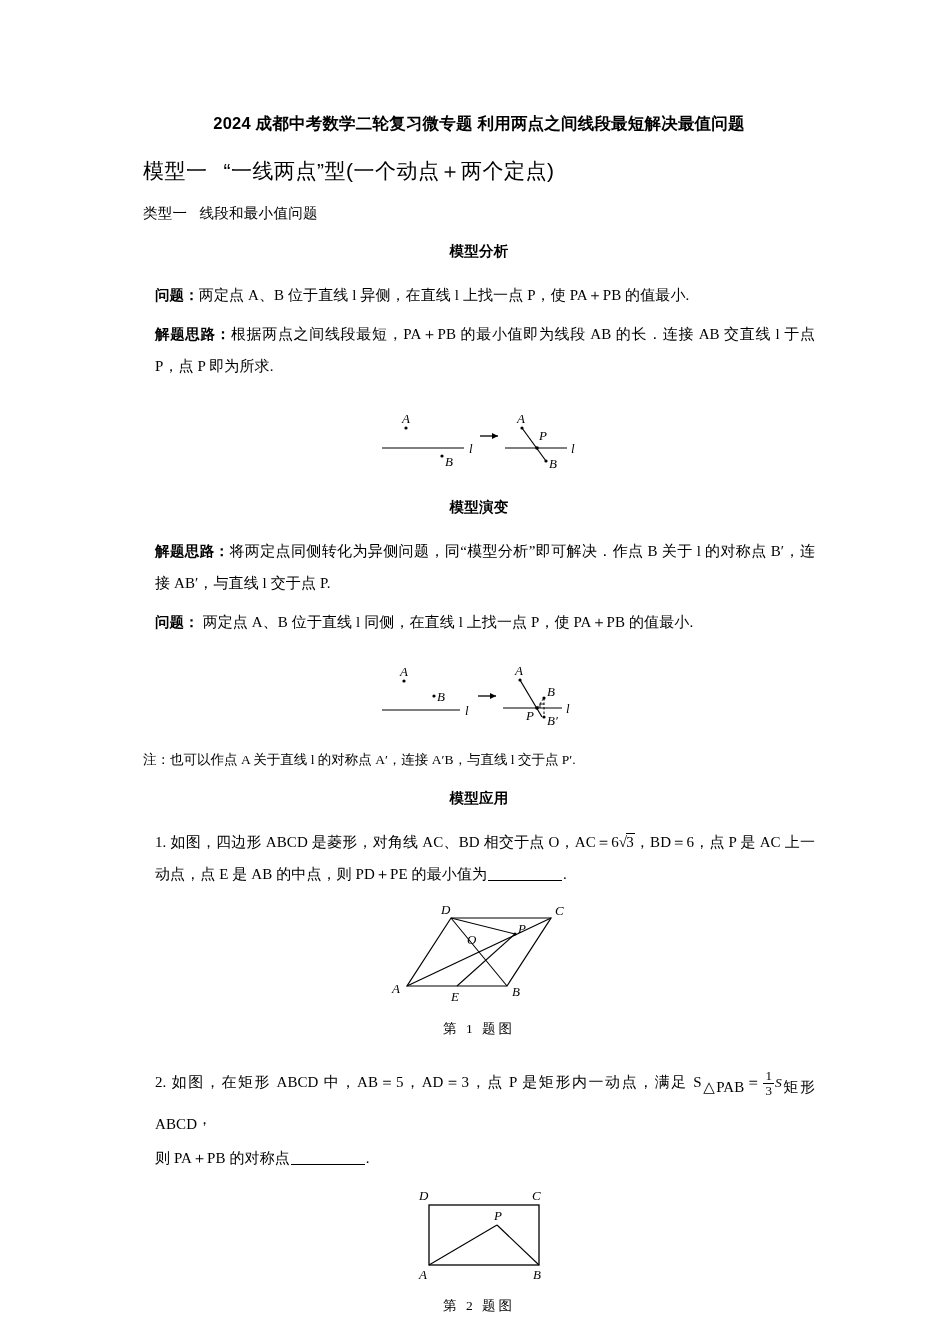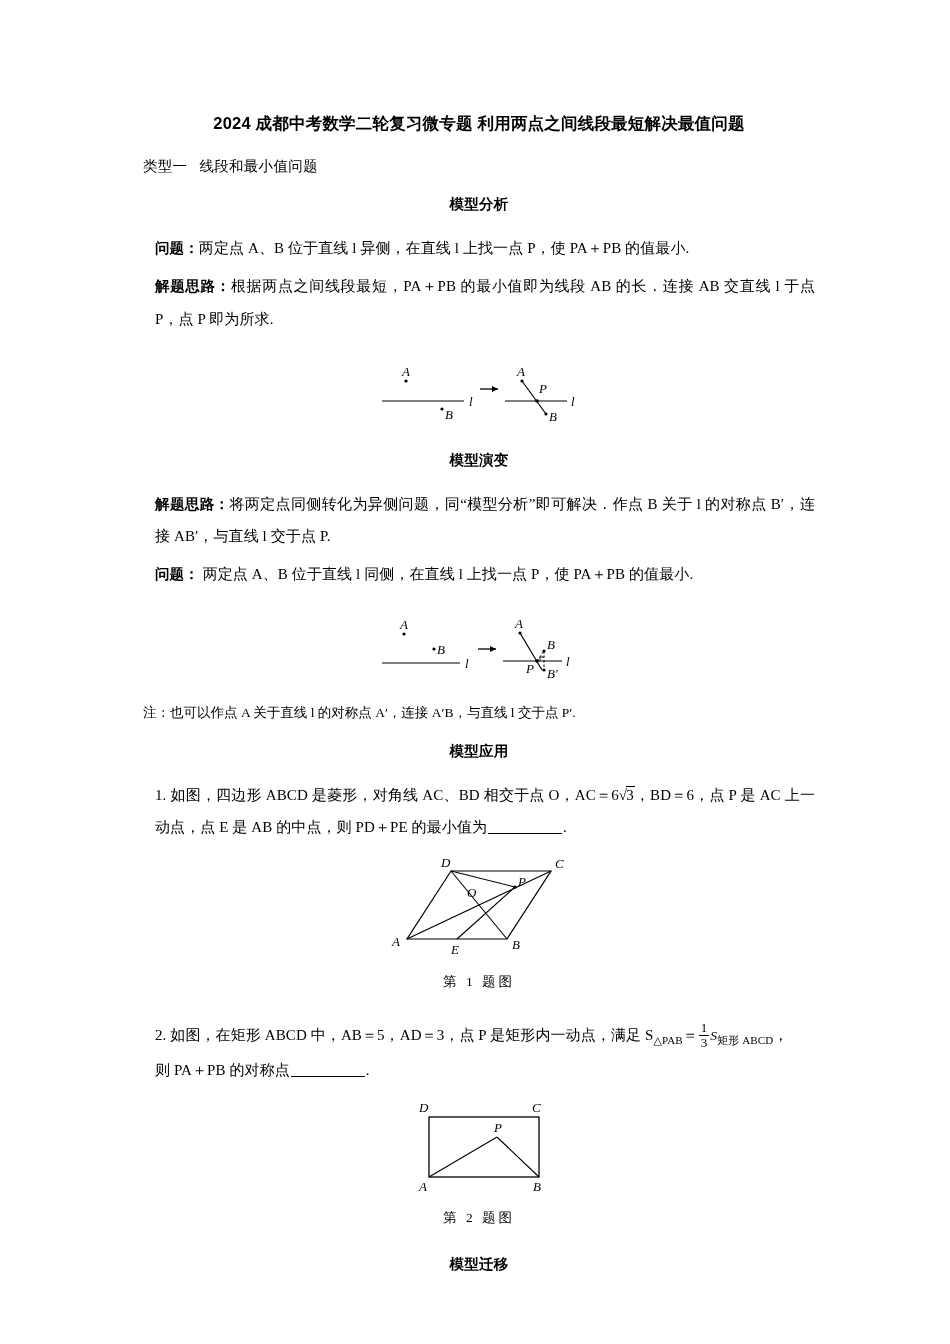--- a/index.html
+++ b/index.html
@@ -95,21 +95,21 @@
   .frac {
     display: inline-block;
     vertical-align: -0.55em;
     text-align: center;
     font-size: 13px;
     line-height: 1.08;
     margin: 0 1px;
   }
   .frac .num { display: block; padding: 0 2px; }
   .frac .den { display: block; border-top: 1px solid #000; padding: 0 2px; }
-  .sub { font-size: 11px; vertical-align: -0.32em; }
+  .sub { font-size: 15px; vertical-align: -0.32em; }
   .sqrt-wrap { white-space: nowrap; }
   .sqrt-bar { border-top: 1px solid #000; padding: 0 1px 0 0; margin-left: -1px; }
 
   
   .figure {
     width: 100%;
     text-align: center;
     margin: 10px 0 14px 0;
   }
   .figure svg { display: inline-block; }
@@ -123,20 +123,23 @@
   .spacer-14 { height: 14px; }
 </style>
 </head>
 <body>
 
 <div class="page">
   <div class="content">
 
     <div class="doc-title">2024 成都中考数学二轮复习微专题 利用两点之间线段最短解决最值问题</div>
 
+    <div class="model-heading">
+      <span>模型一</span><span class="gap"></span><span>“一线两点”型(一个动点＋两个定点)</span>
+    </div>
 
     <div class="type-heading">
       <span>类型一</span><span class="gap"></span><span>线段和最小值问题</span>
     </div>
 
     <div class="sub-heading">模型分析</div>
 
     <div class="para">
       <span class="lead">问题：</span><span>两定点 A、B 位于直线 l 异侧，在直线 l 上找一点 P，使 PA＋PB 的值最小.</span>
     </div>

